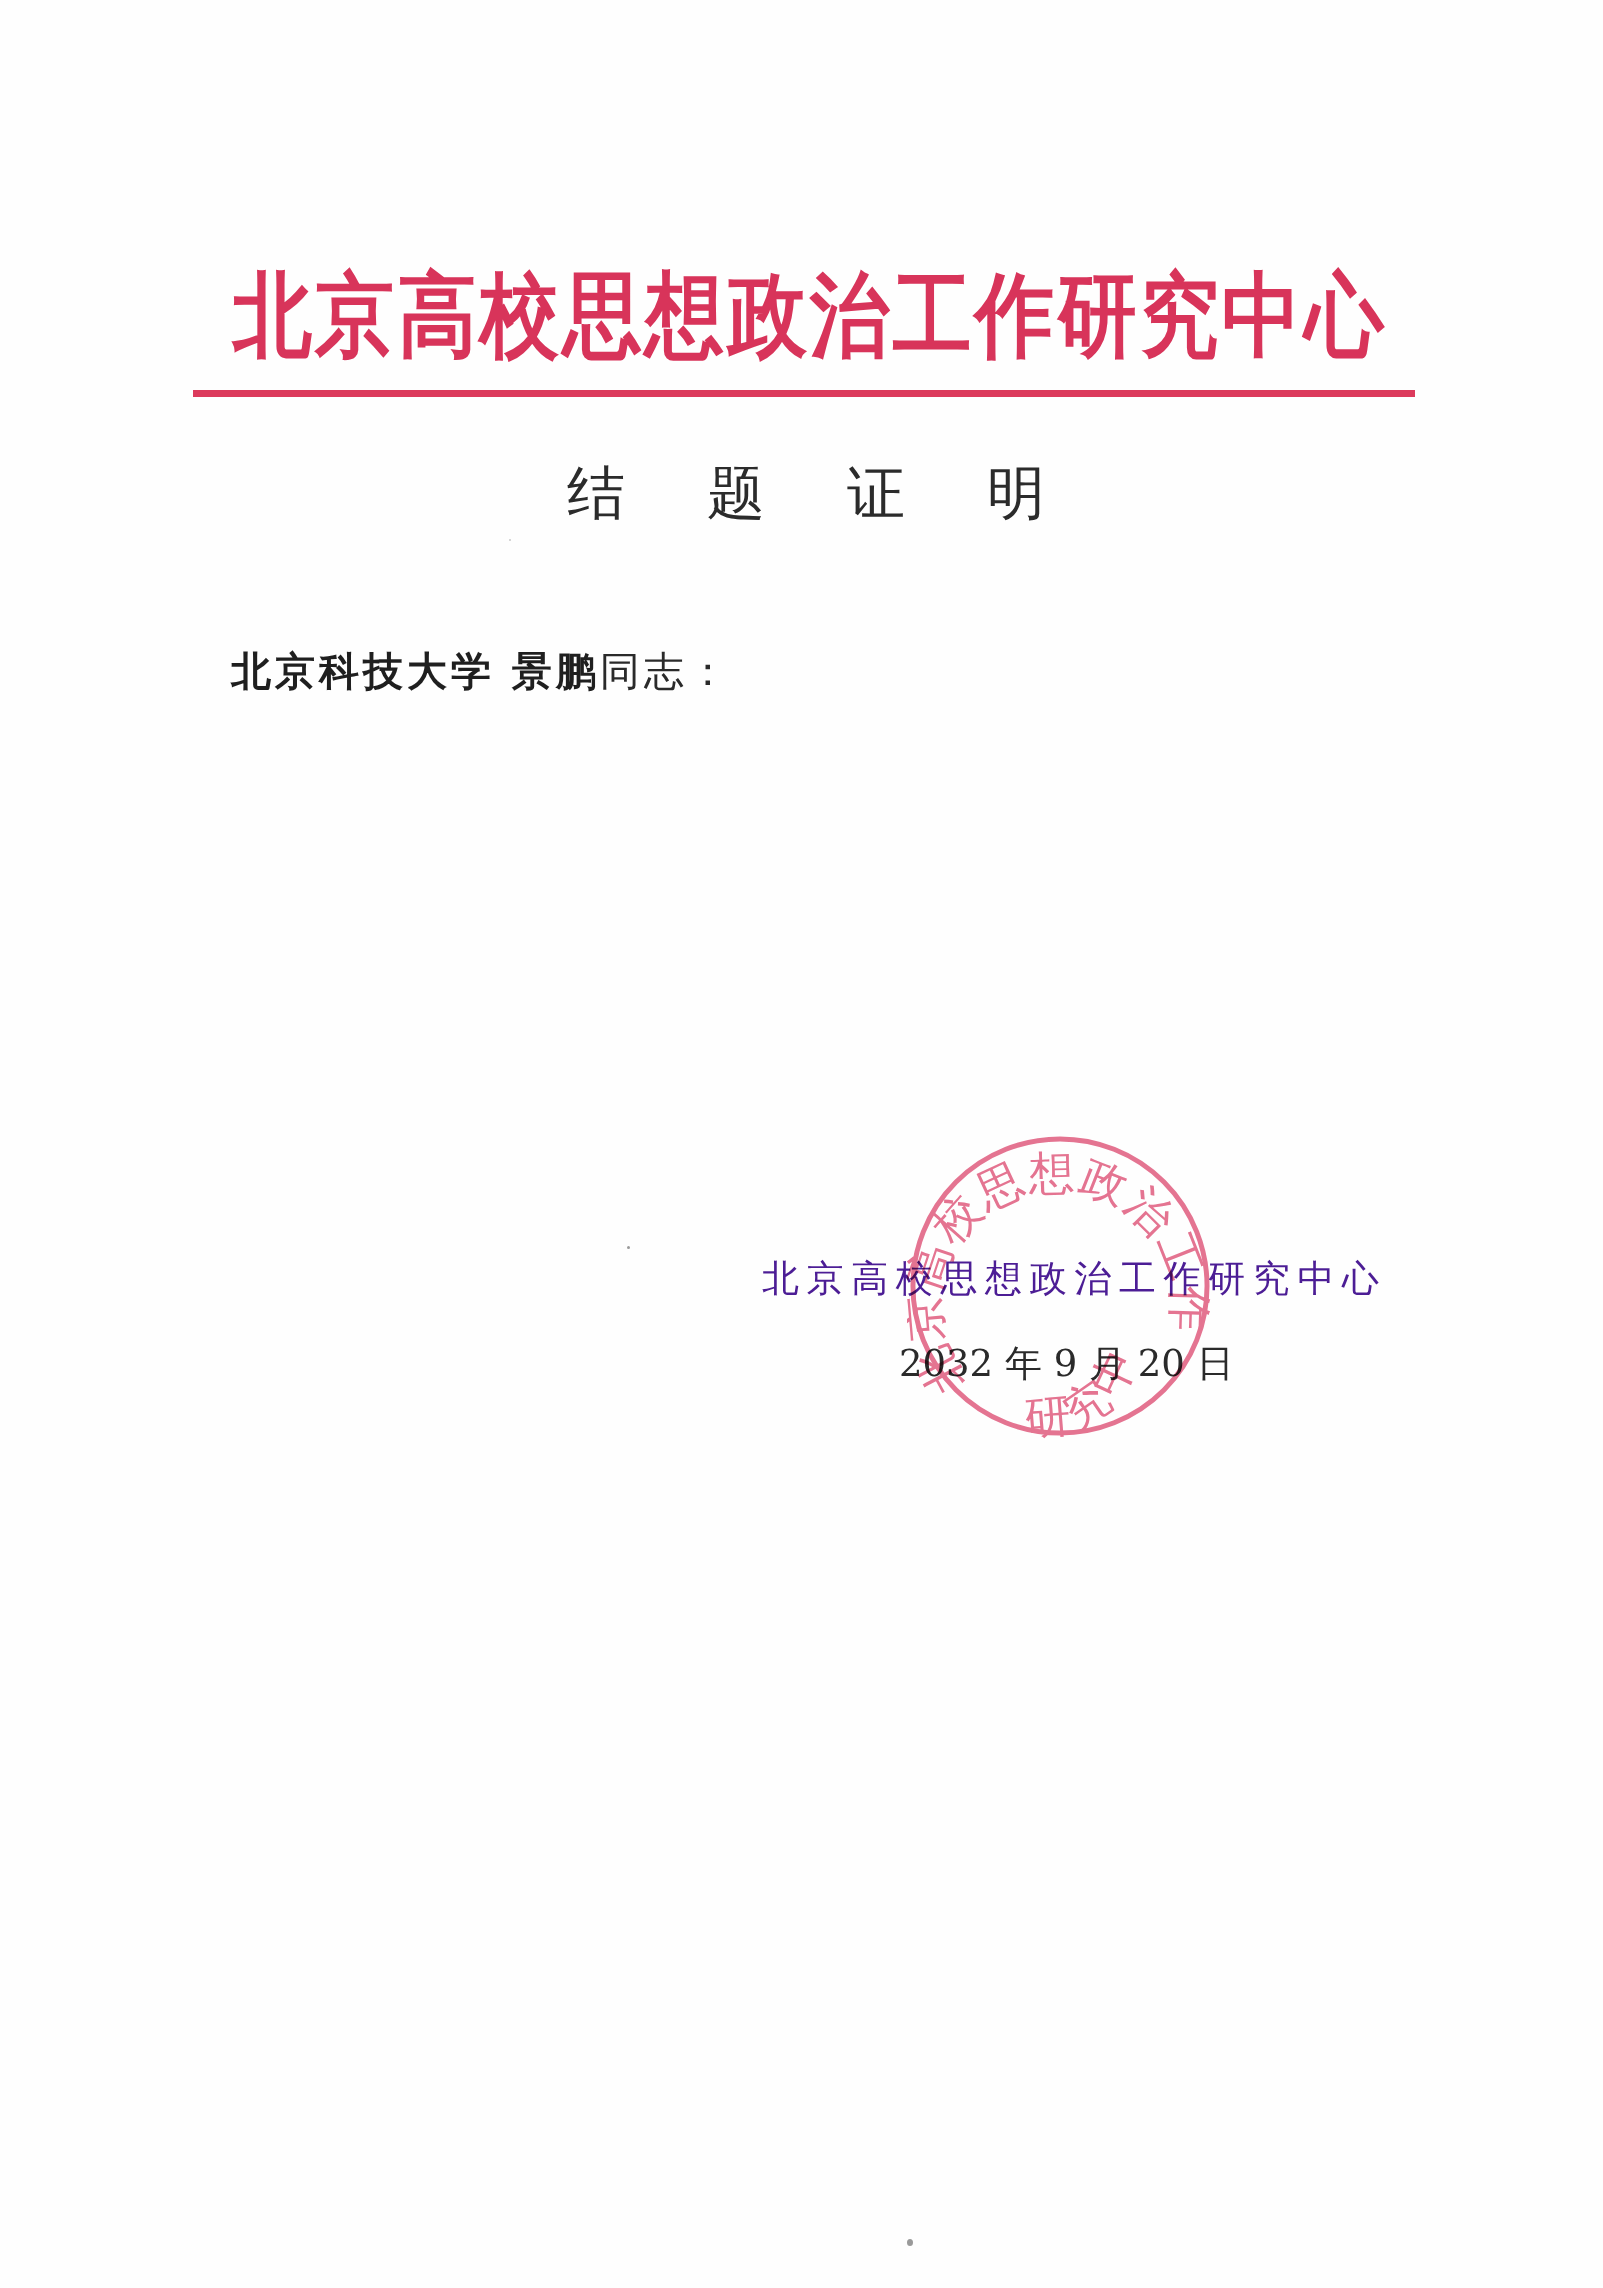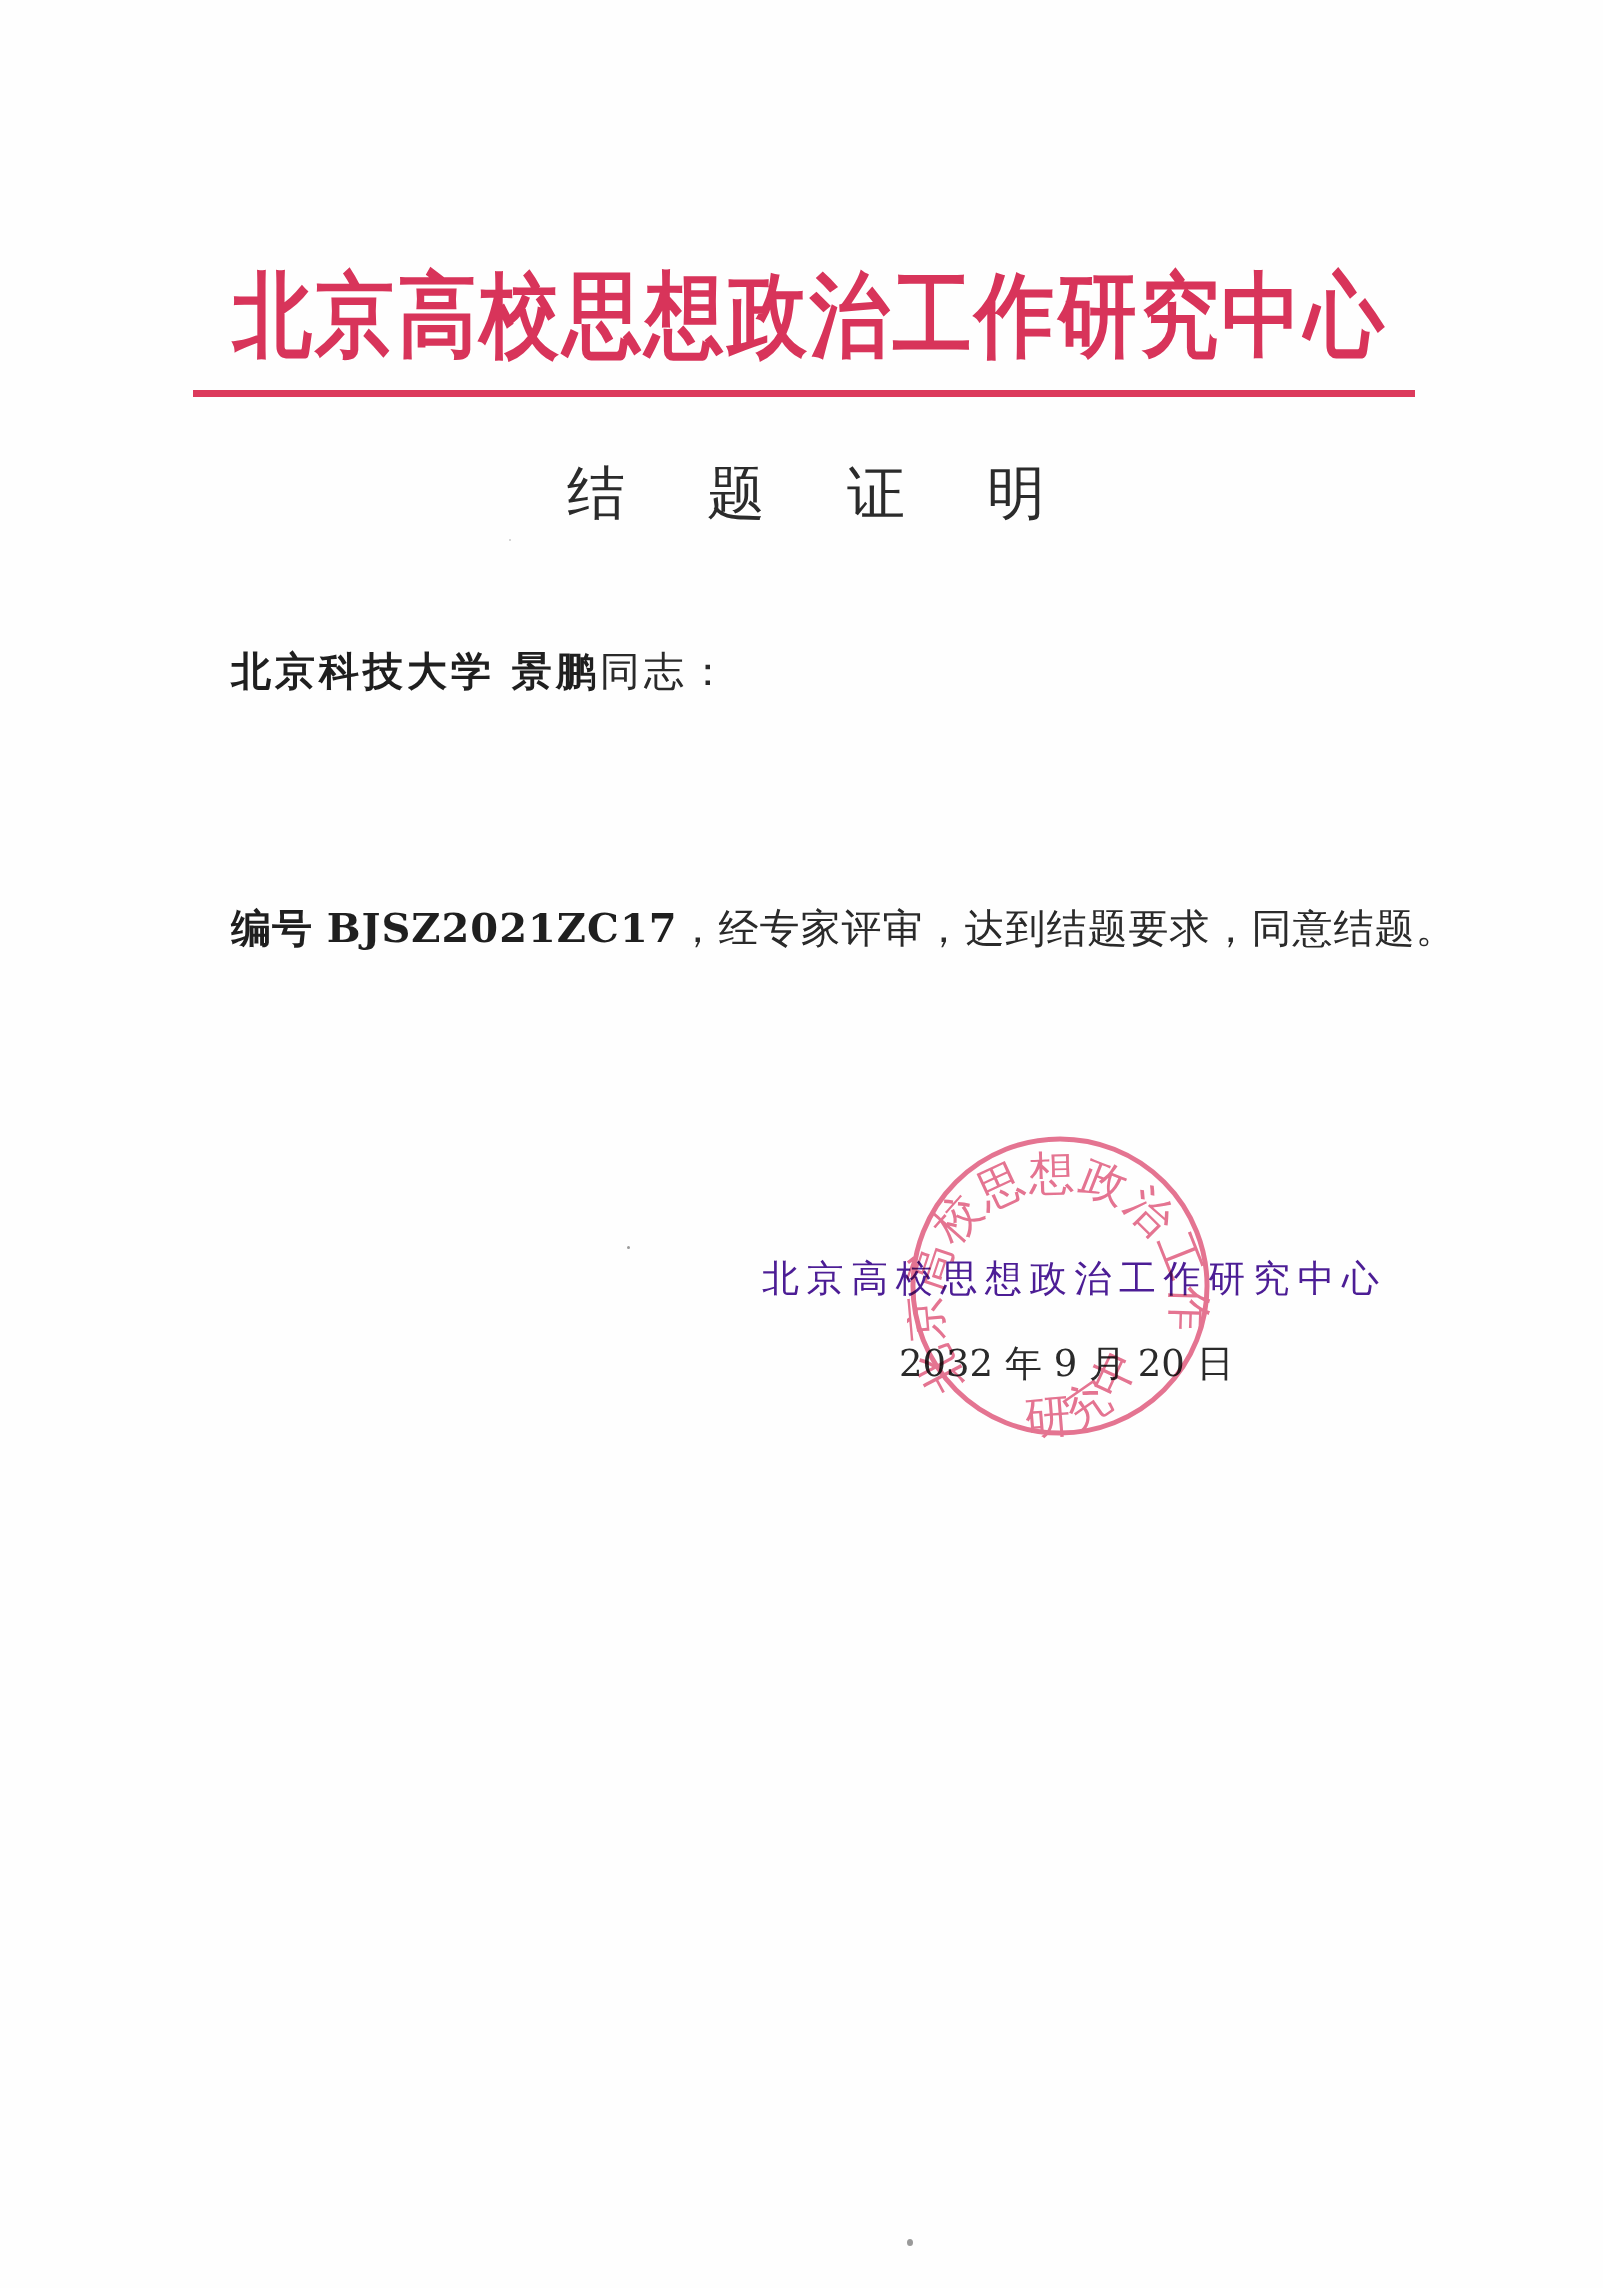--- a/index.html
+++ b/index.html
@@ -180,24 +180,20 @@
     <span>明</span>
   </div>
 
   <div class="body-line left line-1">
     <span class="bold">北京科技大学</span>
     <span class="bold">景鹏</span><span>同志：</span>
   </div>
 
 
 
-  <div class="body-line left line-4" style="letter-spacing:1px;">
-    <span class="bold">编号</span>
-    <span class="bold">BJSZ2021ZC17</span><span>，经专家评审，达到结题要求，同意结题。</span>
-  </div>
 
 
   <div class="signature">北京高校思想政治工作研究中心</div>
   <div class="date">
     <span class="num">2032</span>
     <span>年</span>
     <span class="num">9</span>
     <span>月</span>
     <span class="num">20</span>
     <span>日</span>

